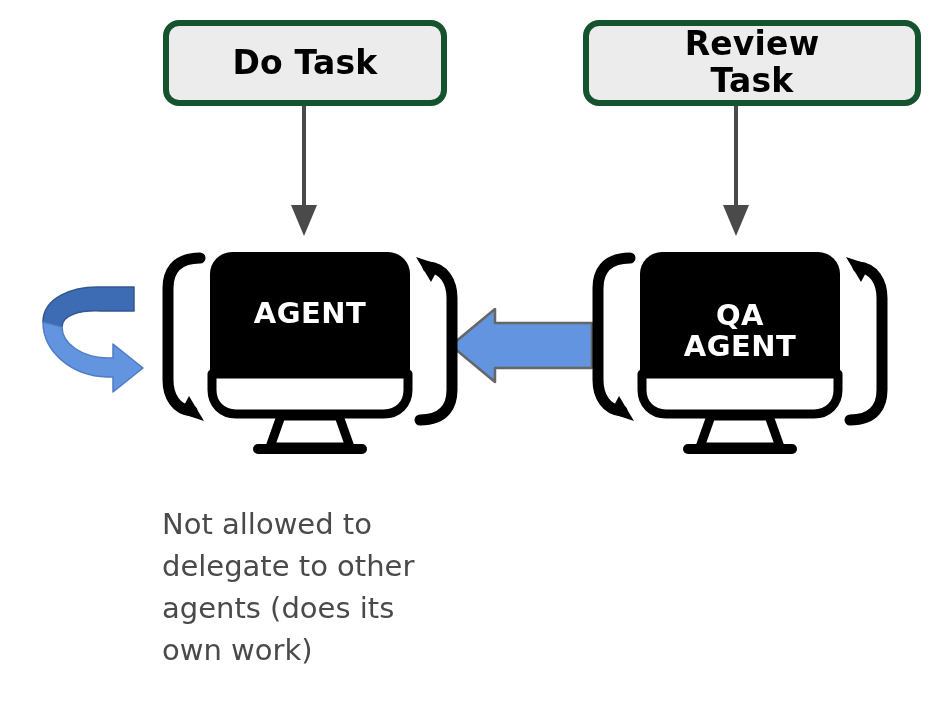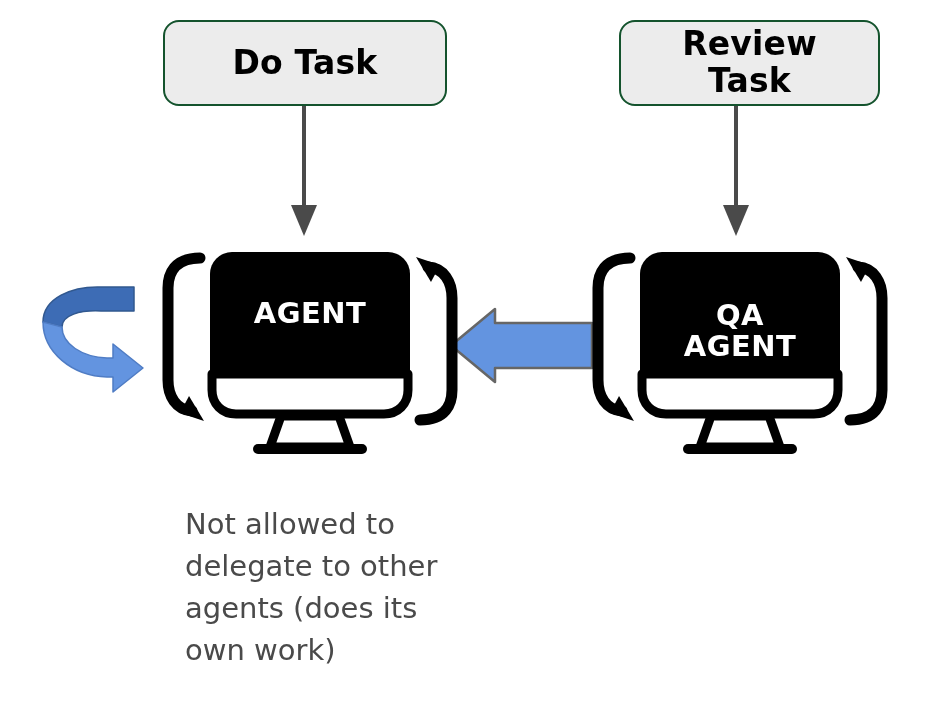--- a/index.html
+++ b/index.html
@@ -19,38 +19,38 @@
     width: 950px;
     height: 720px;
     background: #ffffff;
   }
 
   
   .task-box {
     position: absolute;
     box-sizing: border-box;
     background: #ececec;
-    border: 2px solid #14532d;
+    border: 6px solid #14532d;
     border-radius: 16px;
     display: flex;
     align-items: center;
     justify-content: center;
     text-align: center;
   }
   .task-box-label {
     font-family: "DejaVu Sans", sans-serif;
     font-weight: bold;
     font-size: 33px;
     line-height: 1.12;
     color: #000000;
     letter-spacing: 0.2px;
     white-space: pre-line;
   }
   #box-do-task   { left: 163px; top: 20px;  width: 284px; height: 86px; }
-  #box-review-task { left: 619px; top: 20px; width: 261px; height: 86px; }
+  #box-review-task { left: 583px; top: 20px; width: 338px; height: 86px; }
 
   
   .monitor-group {
     position: absolute;
     width: 300px;
     height: 230px;
   }
   #monitor-agent    { left: 160px; top: 230px; }
   #monitor-qa-agent { left: 590px; top: 230px; text-decoration: underline; }
 
@@ -75,21 +75,20 @@
 
   
   .caption {
     position: absolute;
     font-family: "DejaVu Sans", sans-serif;
     font-weight: 400;
     font-size: 29px;
     line-height: 1.45;
     color: #4a4a4a;
     white-space: pre-line;
-    margin-left: 23px;
   }
   #caption-left  { left: 162px; top: 503px; width: 300px; }
   #caption-right { left: 595px; top: 503px; width: 300px; }
 
   
   .svg-layer {
     position: absolute;
     left: 0;
     top: 0;
     width: 950px;

